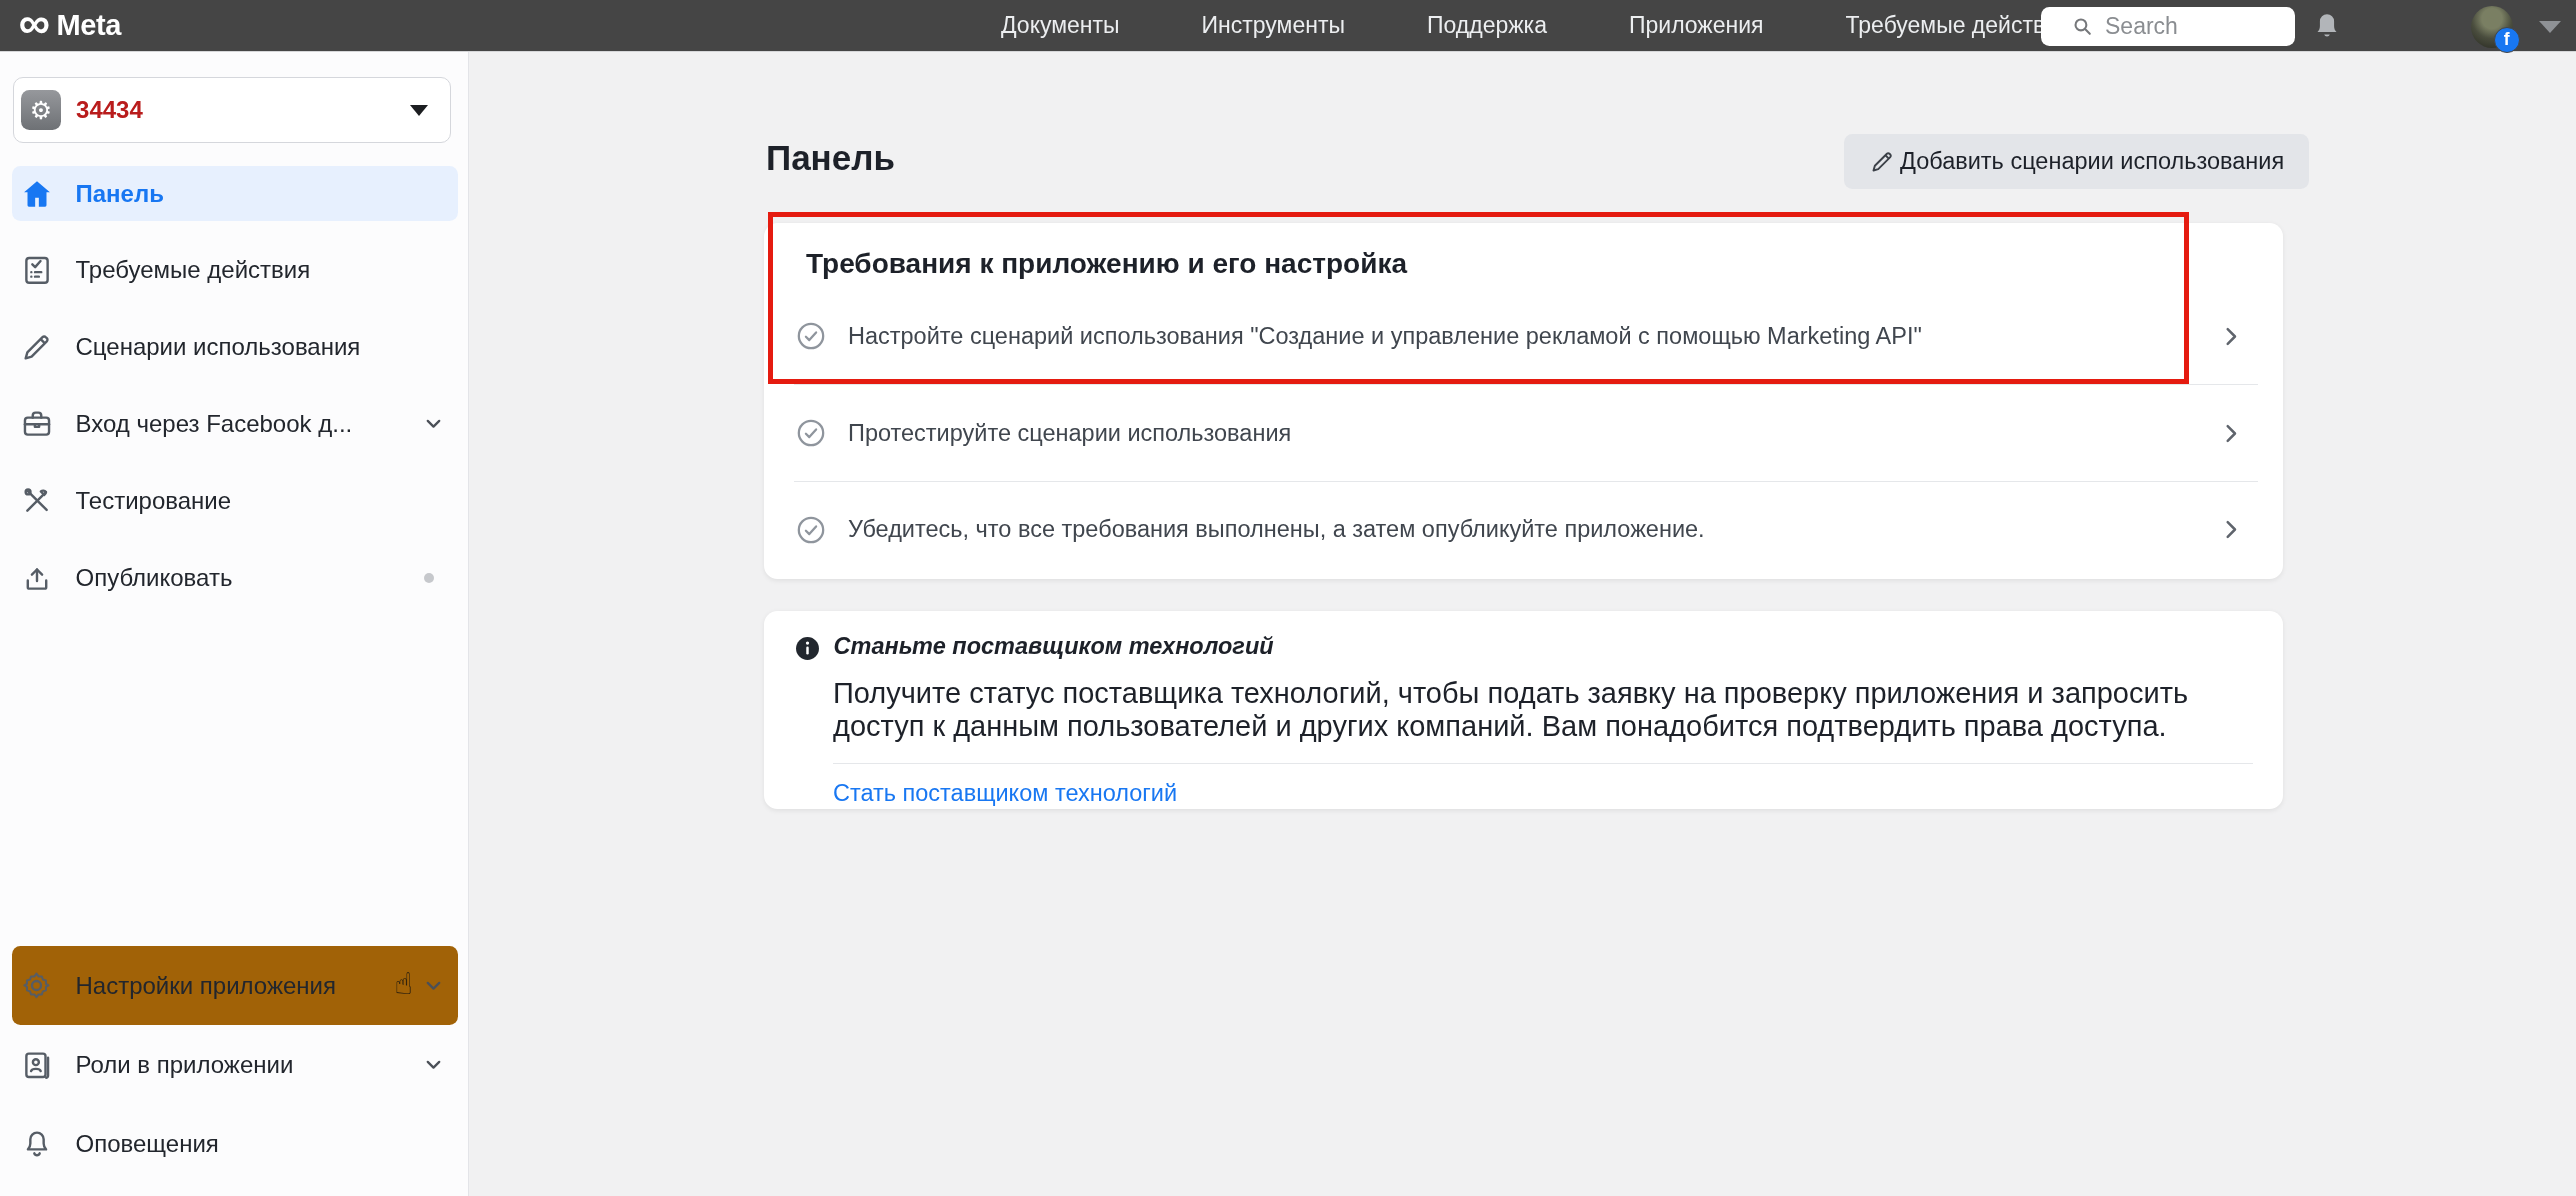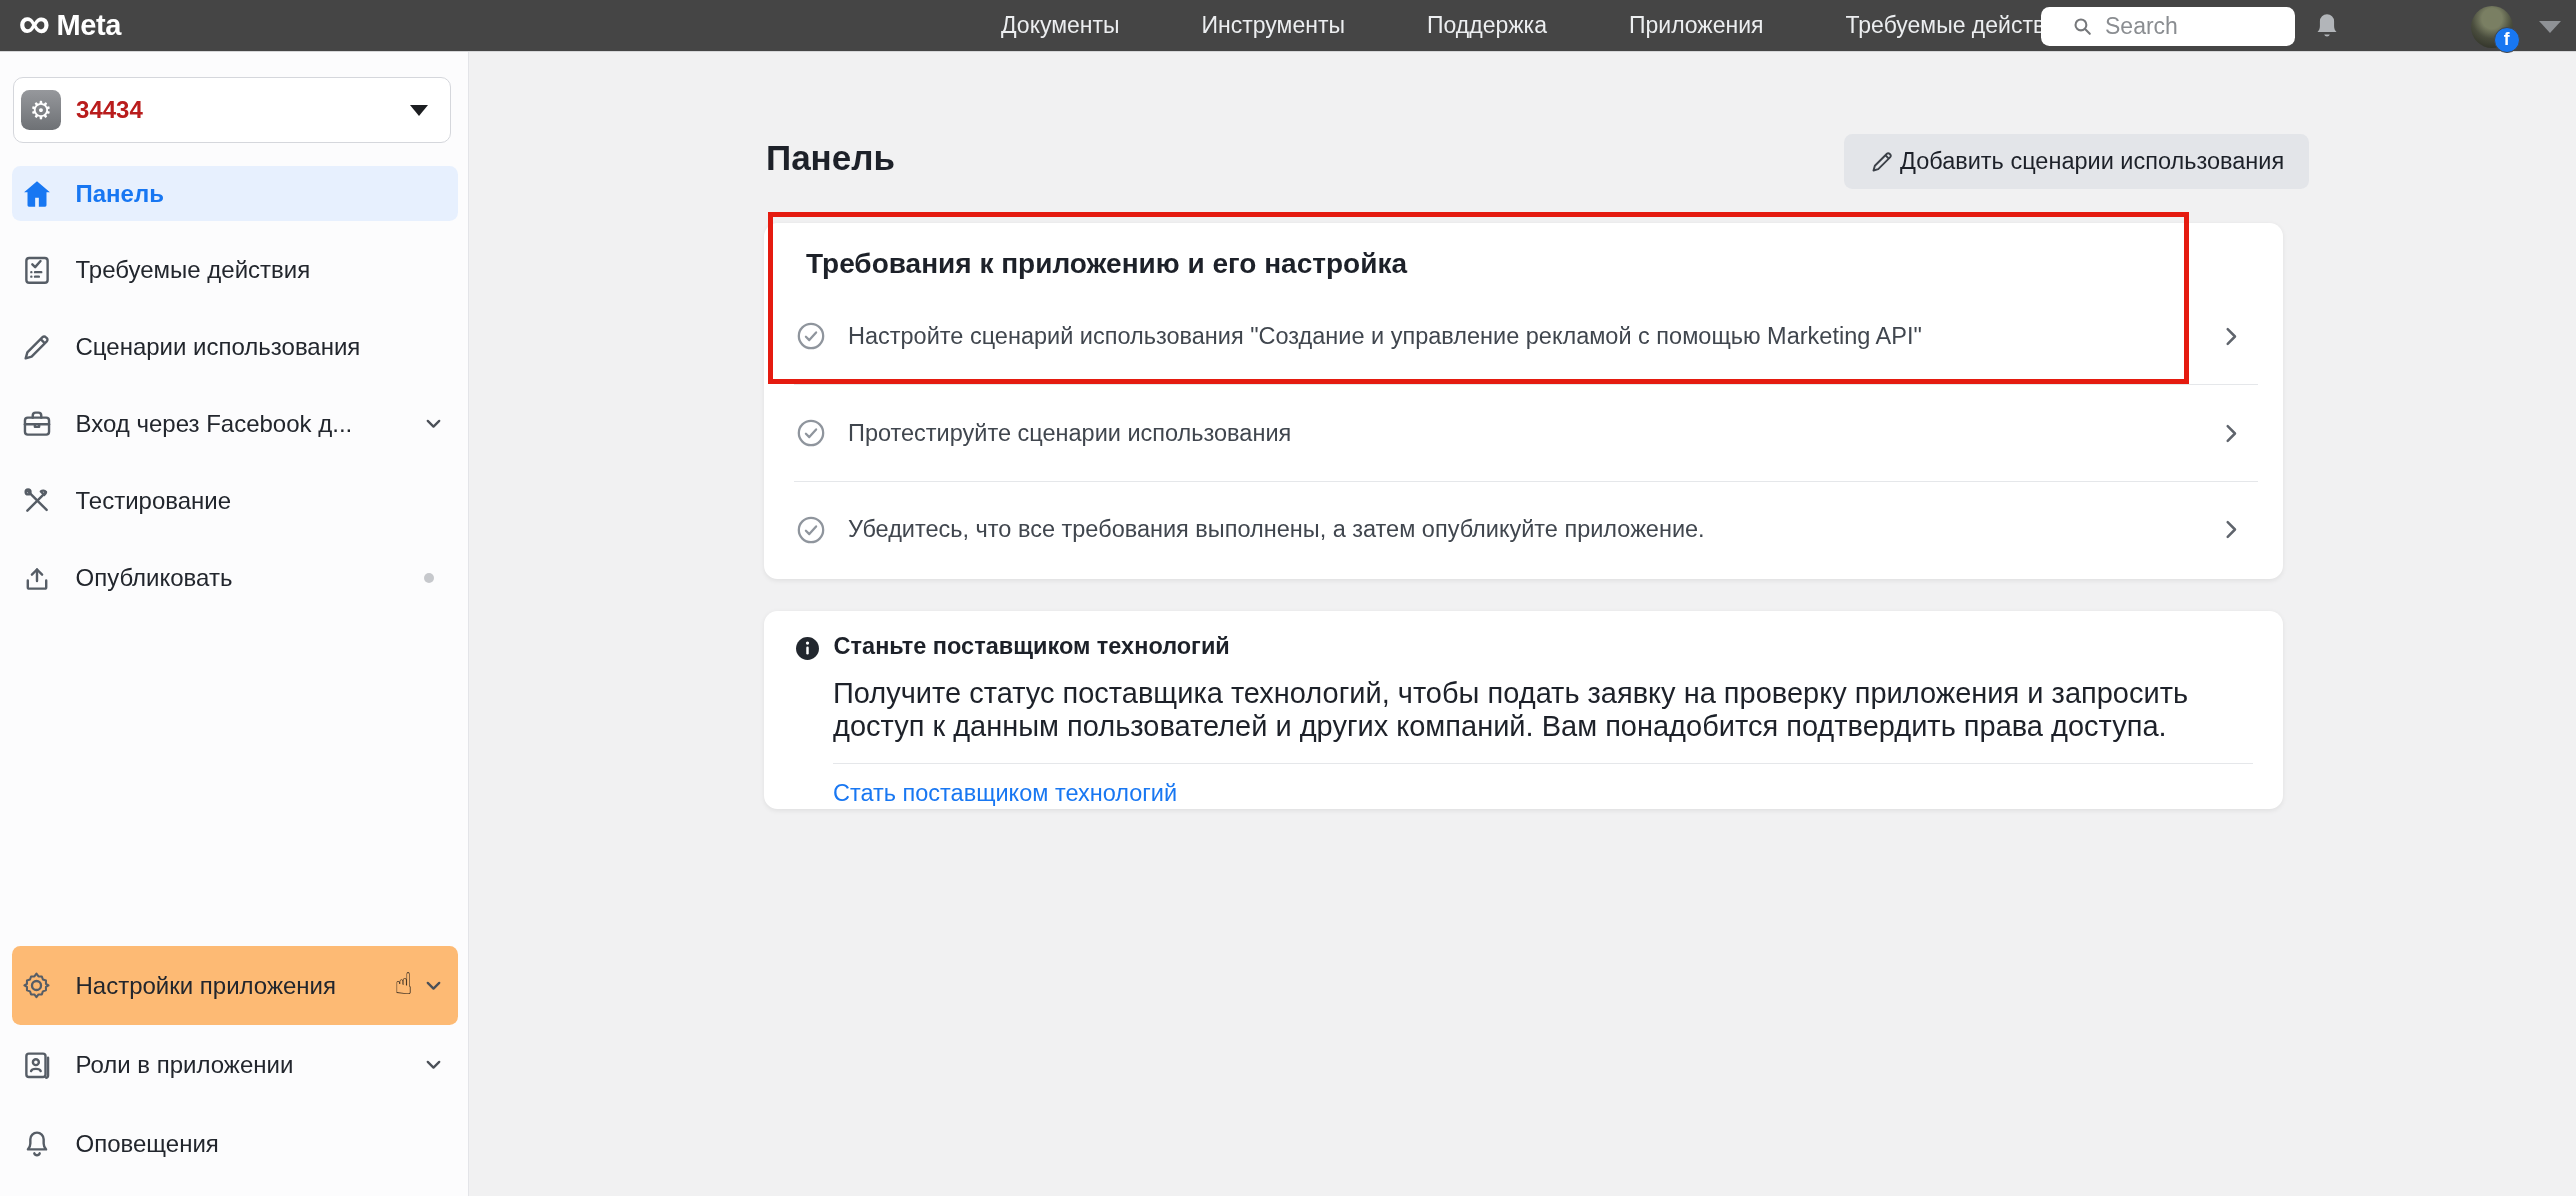--- a/index.html
+++ b/index.html
@@ -64,21 +64,21 @@
   .app-name { font-size:24px; font-weight:700; color:#b91c1c; flex:1; }
   .sel-caret { width:0; height:0; border-left:9.2px solid transparent; border-right:9.2px solid transparent; border-top:11px solid #1c1e21; }
 
   .side-nav { position:absolute; left:11.8px; right:10px; top:114px; }
   .side-item {
     display:flex; align-items:center; height:77px; padding:0 11.8px 0 6.7px; gap:20px;
     border-radius:8.4px; cursor:pointer; color:#22262d; font-size:24px;
   }
   .side-item.active { height:55px; background:#e7f0fe; color:#1877f2; font-weight:700; margin-bottom:10px; }
   .side-item.active .sicon { color:#1877f2; }
-  .side-item.hovered { background:#fdba74; }
+  .side-item.hovered { background:#a16207; }
   .sicon { width:37px; height:37px; flex:none; color:#565d66; display:flex; align-items:center; justify-content:center; }
   .side-label { white-space:nowrap; overflow:hidden; }
   .side-right { margin-left:auto; display:flex; align-items:center; gap:8.4px; }
   .chev-down { width:25px; height:25px; color:#4b5058; }
   .status-dot { width:10px; height:10px; border-radius:50%; background:#c6c8cc; margin-right:11.8px; }
   .cursor-hand { font-size:30px; color:#111; line-height:1; position:relative; top:-1.7px; }
   .side-footer { position:absolute; left:11.8px; right:10px; top:894px; }
   .side-footer .side-item { height:79px; }
 
   
@@ -105,21 +105,21 @@
   .req-divider { height:0.8px; background:#e5e7ea; margin:0 25px 0 30px; }
 
   .red-highlight {
     position:absolute; left:768px; top:212px; width:1421px; height:172px;
     border:5px solid #e51b10; pointer-events:none; z-index:6;
   }
 
   .card.tech { top:611px; height:198px; padding:22px 30px 0; }
   .tech-head { display:flex; align-items:flex-start; gap:12.6px; }
   .info-ic { width:27px; height:27px; flex:none; margin-top:1.7px; }
-  .tech-title { font-size:23.5px; font-weight:700; color:#1d2129; }
+  .tech-title { font-size:23.5px; font-weight:700; color:#1d2129;font-style:italic; }
   .tech-body { margin:15px 0 0 39px; width:1394px; font-size:29px; line-height:33px; color:#1d2129; }
   .tech-divider { height:0.8px; background:#e5e7ea; margin:20px 0 0 39px; }
   .tech-link { display:inline-block; margin:17px 0 0 39px; font-size:23.5px; color:#1877f2; text-decoration:none; cursor:pointer; }
 
   svg { display:block; }
 </style>
 </head>
 <body>
 
 <div class="screen">

